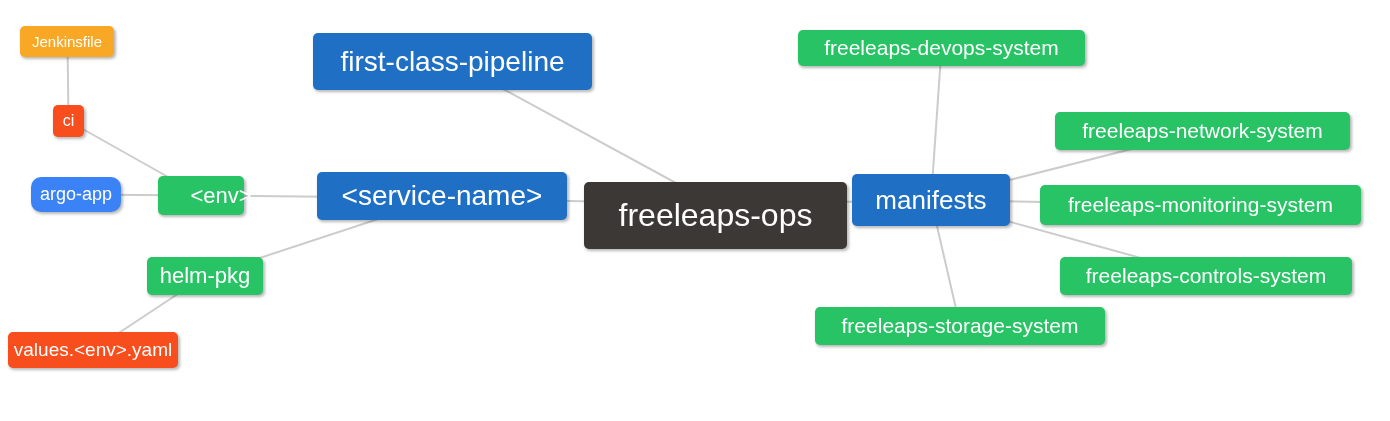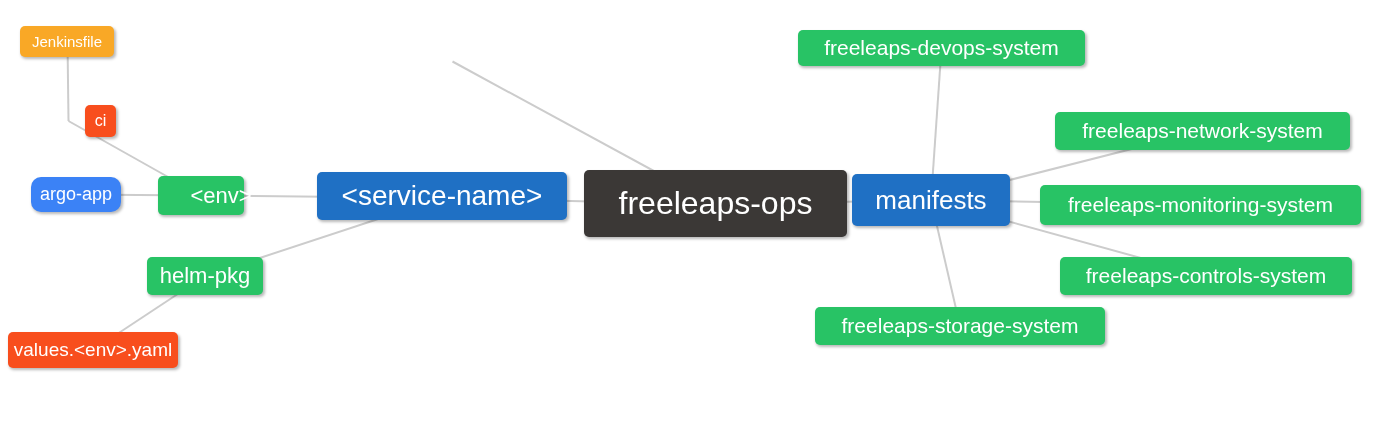--- a/index.html
+++ b/index.html
@@ -50,26 +50,27 @@
       <line x1="452.5" y1="61.5" x2="715.5" y2="204.5" stroke="#cccccc" stroke-width="2"></line>
       <line x1="442" y1="198" x2="715.5" y2="204.5" stroke="#cccccc" stroke-width="2"></line>
       <line x1="715.5" y1="204.5" x2="931" y2="200" stroke="#cccccc" stroke-width="2"></line>
       <line x1="931" y1="200" x2="941.5" y2="48" stroke="#cccccc" stroke-width="2"></line>
       <line x1="931" y1="200" x2="1202.5" y2="131" stroke="#cccccc" stroke-width="2"></line>
       <line x1="931" y1="200" x2="1212.5" y2="205" stroke="#cccccc" stroke-width="2"></line>
       <line x1="931" y1="200" x2="1206" y2="276" stroke="#cccccc" stroke-width="2"></line>
       <line x1="931" y1="200" x2="960" y2="326" stroke="#cccccc" stroke-width="2"></line>
     </svg>
 <div class="node" style="left: 20px; top: 26px; width: 94px; height: 31px; font-size: 15px; background: rgb(249, 168, 38); color: rgb(255, 255, 255);">Jenkinsfile</div>
-    <div class="node" style="left: 53px; top: 105px; width: 31px; height: 32px; font-size: 16px; background: rgb(248, 78, 29); color: rgb(255, 255, 255); margin-left: 32px;">ci</div>
+    <div class="node" style="left: 53px; top: 105px; width: 31px; height: 32px; font-size: 16px; background: rgb(248, 78, 29); color: rgb(255, 255, 255);">ci</div>
     <div class="node" style="left: 31px; top: 177px; width: 90px; height: 35px; font-size: 18px; background: #3b82f6; color: rgb(255, 255, 255); border-radius: 10px;">argo-app</div>
     <div class="node" style="left: 158px; top: 176px; width: 86px; height: 39px; font-size: 22px; background: rgb(40, 195, 101); color: rgb(255, 255, 255); padding-left: 40px;">&lt;env&gt;</div>
     <div class="node" style="left: 147px; top: 257px; width: 116px; height: 38px; font-size: 22px; background: rgb(40, 195, 101); color: rgb(255, 255, 255);">helm-pkg</div>
     <div class="node" style="left: 8px; top: 332px; width: 170px; height: 36px; font-size: 19px; background: rgb(248, 78, 29); color: rgb(255, 255, 255);">values.&lt;env&gt;.yaml</div>
+    <div class="node" style="left: 313px; top: 33px; width: 279px; height: 57px; font-size: 28px; background: rgb(31, 112, 196); color: rgb(255, 255, 255);">first-class-pipeline</div>
     <div class="node" style="left: 317px; top: 172px; width: 250px; height: 48px; font-size: 28px; background: rgb(31, 112, 196); color: rgb(255, 255, 255);">&lt;service-name&gt;</div>
-    <div class="node" style="left: 584px; top: 170px; width: 263px; height: 67px; font-size: 32px; background: rgb(59, 56, 54); color: rgb(255, 255, 255);">freeleaps-ops</div>
+    <div class="node" style="left: 584px; top: 182px; width: 263px; height: 67px; font-size: 32px; background: rgb(59, 56, 54); color: rgb(255, 255, 255);">freeleaps-ops</div>
     <div class="node" style="left: 852px; top: 174px; width: 158px; height: 52px; font-size: 26px; background: rgb(31, 112, 196); color: rgb(255, 255, 255);">manifests</div>
     <div class="node" style="left: 798px; top: 30px; width: 287px; height: 36px; font-size: 21px; background: rgb(40, 195, 101); color: rgb(255, 255, 255);">freeleaps-devops-system</div>
     <div class="node" style="left: 1055px; top: 112px; width: 295px; height: 38px; font-size: 21px; background: rgb(40, 195, 101); color: rgb(255, 255, 255);">freeleaps-network-system</div>
     <div class="node" style="left: 1040px; top: 185px; width: 321px; height: 40px; font-size: 21px; background: rgb(40, 195, 101); color: rgb(255, 255, 255);">freeleaps-monitoring-system</div>
     <div class="node" style="left: 1060px; top: 257px; width: 292px; height: 38px; font-size: 21px; background: rgb(40, 195, 101); color: rgb(255, 255, 255); text-align: right;">freeleaps-controls-system</div>
     <div class="node" style="left: 815px; top: 307px; width: 290px; height: 38px; font-size: 21px; background: rgb(40, 195, 101); color: rgb(255, 255, 255);">freeleaps-storage-system</div>
   </div>
 
 </body></html>

